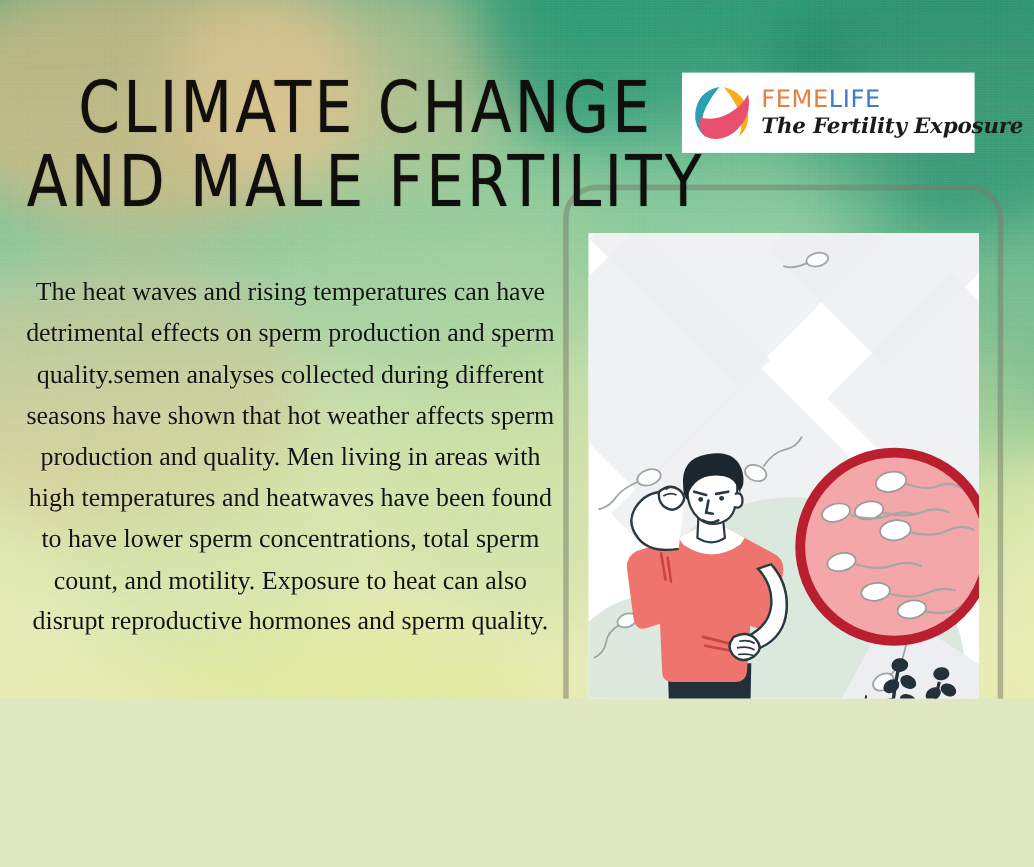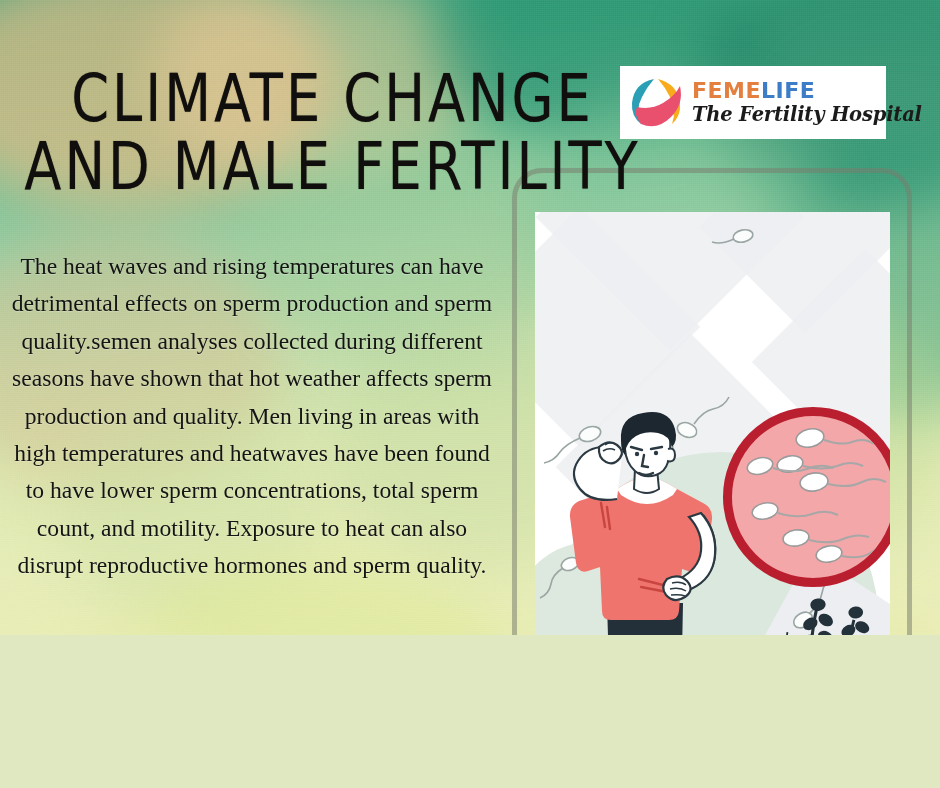--- a/index.html
+++ b/index.html
@@ -57,41 +57,41 @@
     font-size:56px;line-height:.96;
     letter-spacing:3px;
     transform:scaleY(1.16) scaleX(.97);
     transform-origin:center top;
     text-shadow:0 0 1px rgba(0,0,0,.45);
   }
   .headline .l2{display:block;margin-top:4px;}
 
   
   .body-copy{
-    position:absolute;left:8px;top:248px;width:488px;
+    position:absolute;left:20px;top:248px;width:488px;
     text-align:center;z-index:8;
     font-family:"Liberation Serif",serif;
     font-size:23.6px;line-height:37.4px;
     color:#141414;font-weight:400;
     text-shadow:0 1px 0 rgba(255,255,255,.25);
   }
 
   
   .logo{
     position:absolute;left:620px;top:66px;width:266px;height:73px;
     background:#ffffff;z-index:12;
     display:flex;align-items:center;
   }
   .logo-mark{
     width:56px;height:56px;margin-left:8px;flex:none;position:relative;
   }
   .logo-text{margin-left:8px;line-height:1;}
   .logo-name{
     font-family:"DejaVu Sans",sans-serif;
-    font-weight:bold;font-size:22px;letter-spacing:.5px;
+    font-weight:normal;font-size:22px;letter-spacing:.5px;
     white-space:nowrap;
   }
   .logo-name .p1{color:#e4803f;}
   .logo-name .p2{color:#3d7cc6;}
   .logo-tag{
     margin-top:3px;
     font-family:"DejaVu Serif",serif;
     font-style:italic;font-weight:bold;font-size:19.5px;
     color:#1b1b1b;white-space:nowrap;letter-spacing:-.2px;
   }
@@ -345,17 +345,17 @@
       <svg viewBox="0 0 56 56" width="56" height="56">
         <path d="M26 4 q-20 4 -22 24 q-1 13 9 21 q-6 -14 1 -27 q5 -10 12 -18 Z" fill="#2b9fb5"></path>
         <path d="M30 4 q20 5 22 25 q1 12 -8 20 q5 -14 -2 -27 q-5 -10 -12 -18 Z" fill="#f9ac1b"></path>
         <path d="M13 49 q-8 -10 -4 -17 q14 3 26 -4 q12 -7 17 -17 q4 18 -9 31 q-14 14 -30 7 Z" fill="#e8506e"></path>
       </svg>
     </div>
     <div class="logo-text">
       <div class="logo-name">
         <span class="p1">FEME</span><span class="p2">LIFE</span>
       </div>
-      <div class="logo-tag">The Fertility Hospital</div>
+      <div class="logo-tag">The Fertility Exposure</div>
     </div>
   </div>
 
 </div>
 
 </body></html>

